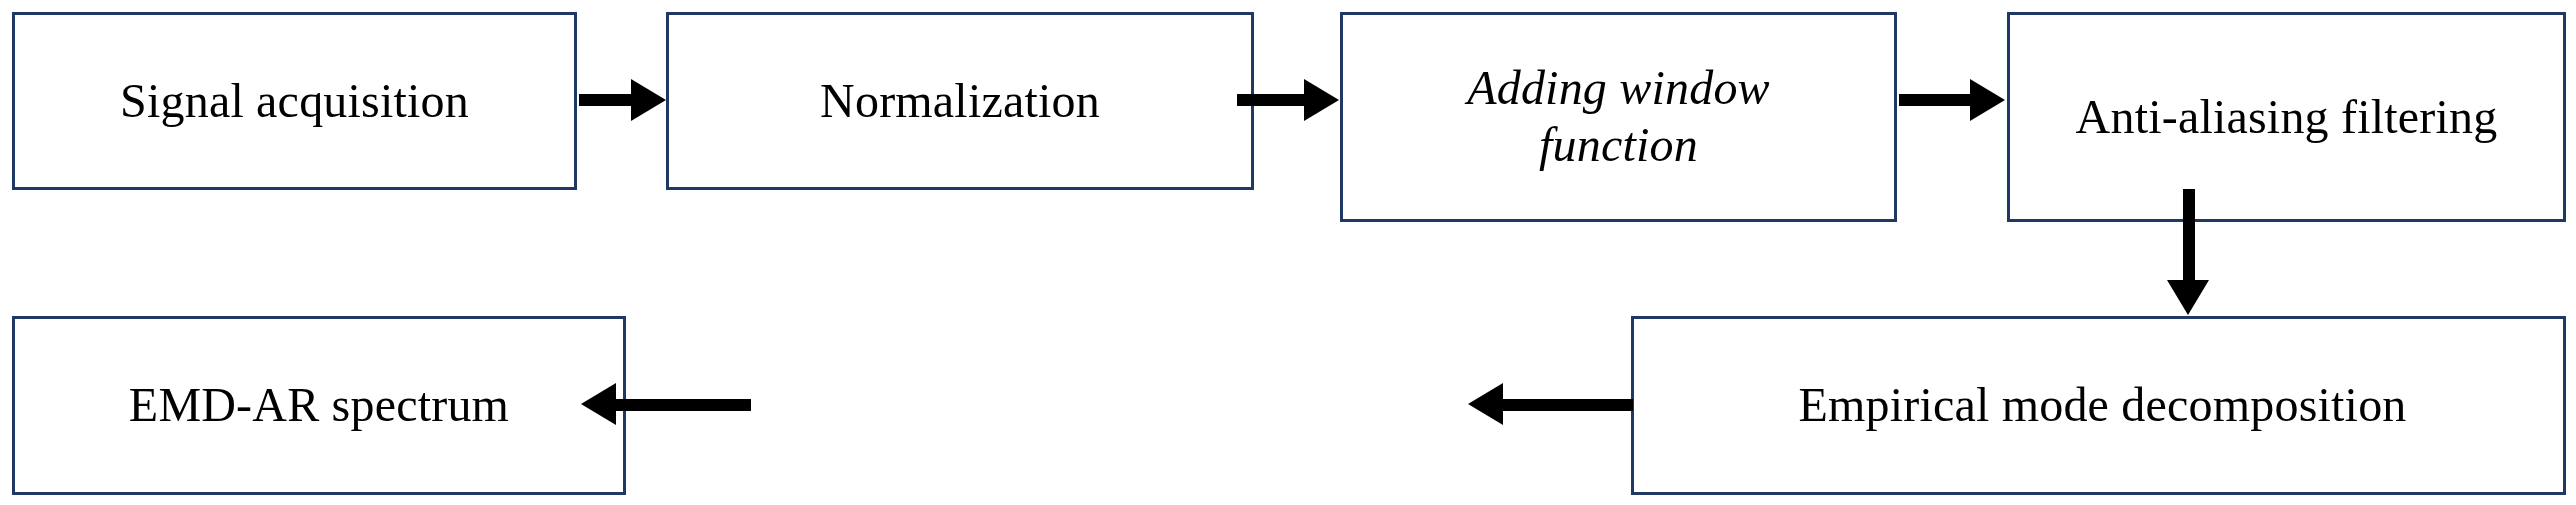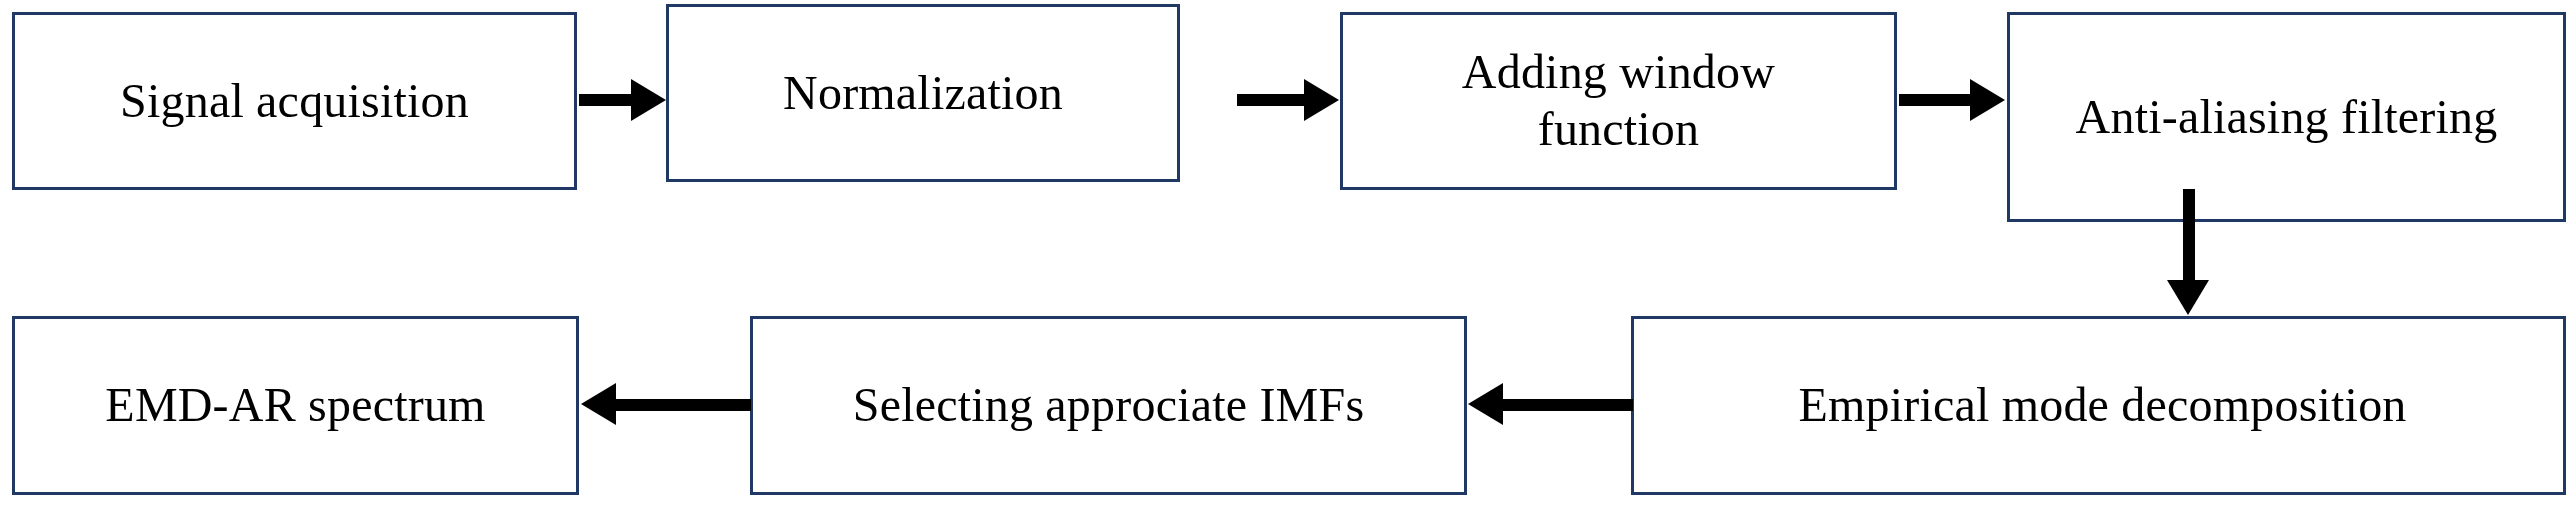--- a/index.html
+++ b/index.html
@@ -66,40 +66,37 @@
 </style>
 </head>
 <body>
 
 <div id="canvas">
 
   <div class="node" style="left:12px; top:12px; width:565px; height:178px;">
     <span class="label">Signal acquisition</span>
   </div>
 
-  <div class="node" style="left:666px; top:4px; width:514px; height:178px;align-items:center;">
+  <div class="node" style="left:666px; top:12px; width:588px; height:178px;align-items:center;">
     <span class="label">Normalization</span>
   </div>
 
-  <div class="node" style="left:1340px; top:12px; width:557px; height:178px;">
+  <div class="node" style="left:1340px; top:12px; width:557px; height:210px;font-style:italic;">
     <span class="label">Adding window
 function</span>
   </div>
 
   <div class="node" style="left:2007px; top:12px; width:559px; height:210px;">
     <span class="label">Anti-aliasing filtering</span>
   </div>
 
-  <div class="node" style="left:12px; top:316px; width:567px; height:179px;">
+  <div class="node" style="left:12px; top:316px; width:614px; height:179px;">
     <span class="label">EMD-AR spectrum</span>
   </div>
 
-  <div class="node" style="left:750px; top:316px; width:717px; height:179px;">
-    <span class="label">Selecting approciate IMFs</span>
-  </div>
 
   <div class="node" style="left:1631px; top:316px; width:935px; height:179px;padding-left:8px;">
     <span class="label">Empirical mode decomposition</span>
   </div>
 
   <div class="arrow">
     <div class="arrow-h" style="left:579px; top:94px; width:55px;"></div>
     <div class="head-right" style="left:631px; top:79px;"></div>
   </div>
 

